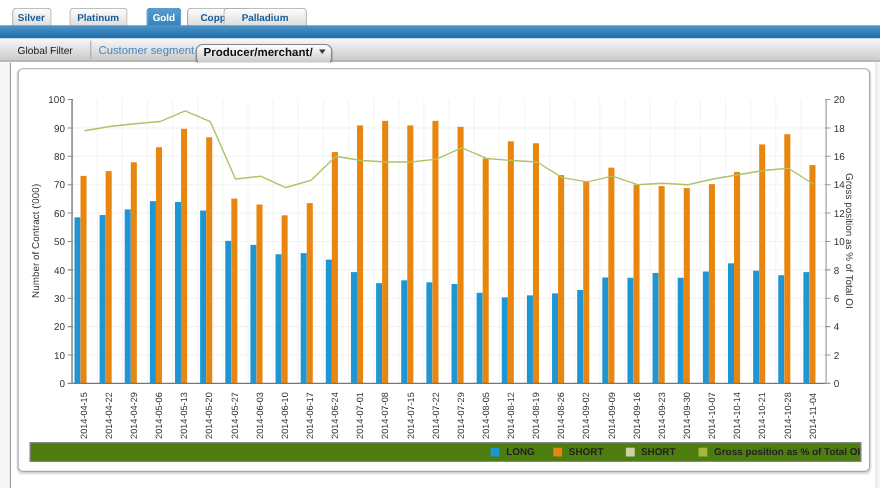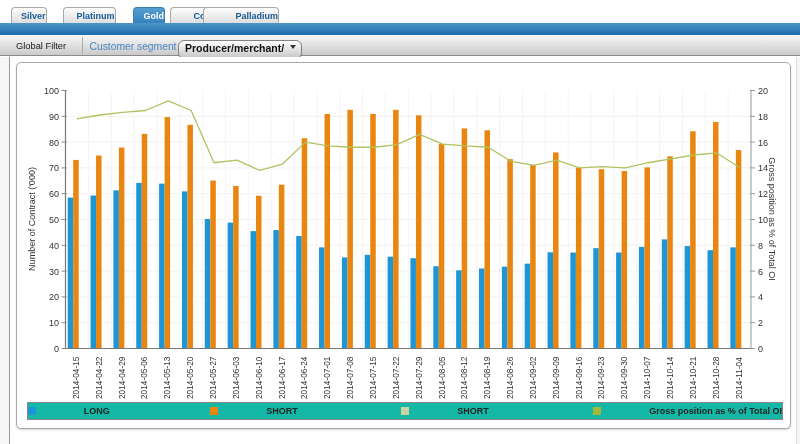--- a/index.html
+++ b/index.html
@@ -1,34 +1,34 @@
 <!DOCTYPE html>
 <html><head><meta charset="utf-8"><style>
 *{margin:0;padding:0;box-sizing:border-box}
 body{width:800px;height:444px;position:relative;background:#fff;font-family:"Liberation Sans",sans-serif;overflow:hidden;-webkit-font-smoothing:antialiased}
 .tab{position:absolute;top:6.5px;height:17px;border:1px solid #a9a9a9;border-bottom:none;
  border-radius:4px 4px 0 0;background:linear-gradient(#fdfdfd,#dcdcdc);color:#1a5b96;
- font-size:9px;font-weight:bold;text-align:right;line-height:16.5px}
+ font-size:9px;font-weight:bold;text-align:center;line-height:16.5px}
 .tab.act{background:linear-gradient(#549dd2,#3381bb);color:#fff;border-color:#3a7fb0}
 #bluebar{position:absolute;left:0;top:23px;width:800px;height:11.5px;background:linear-gradient(#4e95c8,#1f6ca9)}
 #toolbar{position:absolute;left:0;top:34.5px;width:800px;height:21.5px;background:linear-gradient(#f8f8f8,#cacaca);border-bottom:1px solid #8a8a8a}
 #gf{position:absolute;left:16px;top:41px;font-size:9.3px;font-weight:normal;color:#1a1a1a}
 #sep{position:absolute;left:82px;top:37px;height:17px;width:1px;background:#aaa}
 #cs{position:absolute;left:89.5px;top:41px;font-size:10.3px;color:#4a86c0}
 #dd{position:absolute;left:178px;top:39.5px;width:123.5px;height:19px;border:1px solid #828282;border-radius:6px;background:linear-gradient(#ffffff,#c6c6c6);box-shadow:0 1px 1px rgba(0,0,0,.15)}
 #ddt{position:absolute;left:6px;top:1px;font-size:10.5px;font-weight:bold;color:#111;white-space:nowrap}
 #dda{position:absolute;right:5px;top:4px;width:0;height:0;border-left:3.5px solid transparent;border-right:3.5px solid transparent;border-top:4.5px solid #333}
 #content{position:absolute;left:0;top:56.5px;width:800px;height:387.5px;background:#f6f6f6}
 #inner{position:absolute;left:9px;top:0;width:788px;height:387.5px;background:#fff;border-left:1px solid #999;border-right:1px solid #dcdcdc}
 #panel{position:absolute;left:16px;top:5.5px;width:775px;height:367px;border:1px solid #a8a8a8;border-radius:5px;background:#fff;box-shadow:0 1px 2px rgba(0,0,0,.18)}
 #phead{position:absolute;left:0;top:0;width:100%;height:18px;background:linear-gradient(#fafafa,#e2e2e2);border-bottom:1px solid #ccc;border-radius:4px 4px 0 0}
 #ptitle{position:absolute;left:5px;top:3.5px;font-family:"Liberation Serif",serif;font-weight:bold;font-size:9.5px;color:#000}
 .hbtn{position:absolute;top:5px;width:12.5px;height:12.5px;border-radius:3px;background:linear-gradient(#a9a9a9,#4a4a4a 40%,#262626);border:1px solid #1a1a1a}
 .hbtn span{position:absolute;left:2.5px;background:#fff}
-#legend{position:absolute;left:10px;top:339px;width:756px;height:18px;border:1px solid #888;background:#14b8a6;display:flex;align-items:center;justify-content:space-between;font-size:9px;font-weight:bold;color:#222}
+#legend{position:absolute;left:10px;top:339px;width:756px;height:18px;border:1px solid #888;background:#4d7c0f;display:flex;align-items:center;justify-content:flex-end;font-size:9px;font-weight:bold;color:#222}
 .lsq{width:8px;height:8px;display:inline-block;margin-right:6px}
 </style></head>
 <body>
 <div class="tab" style="left:10.5px;width:36px">Silver</div>
 <div class="tab" style="left:63px;width:52.5px">Platinum</div>
 <div class="tab act" style="left:133px;width:32px">Gold</div>
 <div class="tab" style="left:170px;width:56px">Copper</div>
 <div class="tab" style="left:203px;width:76px">Palladium</div>
 <div id="bluebar"></div>
 <div id="toolbar"></div>

